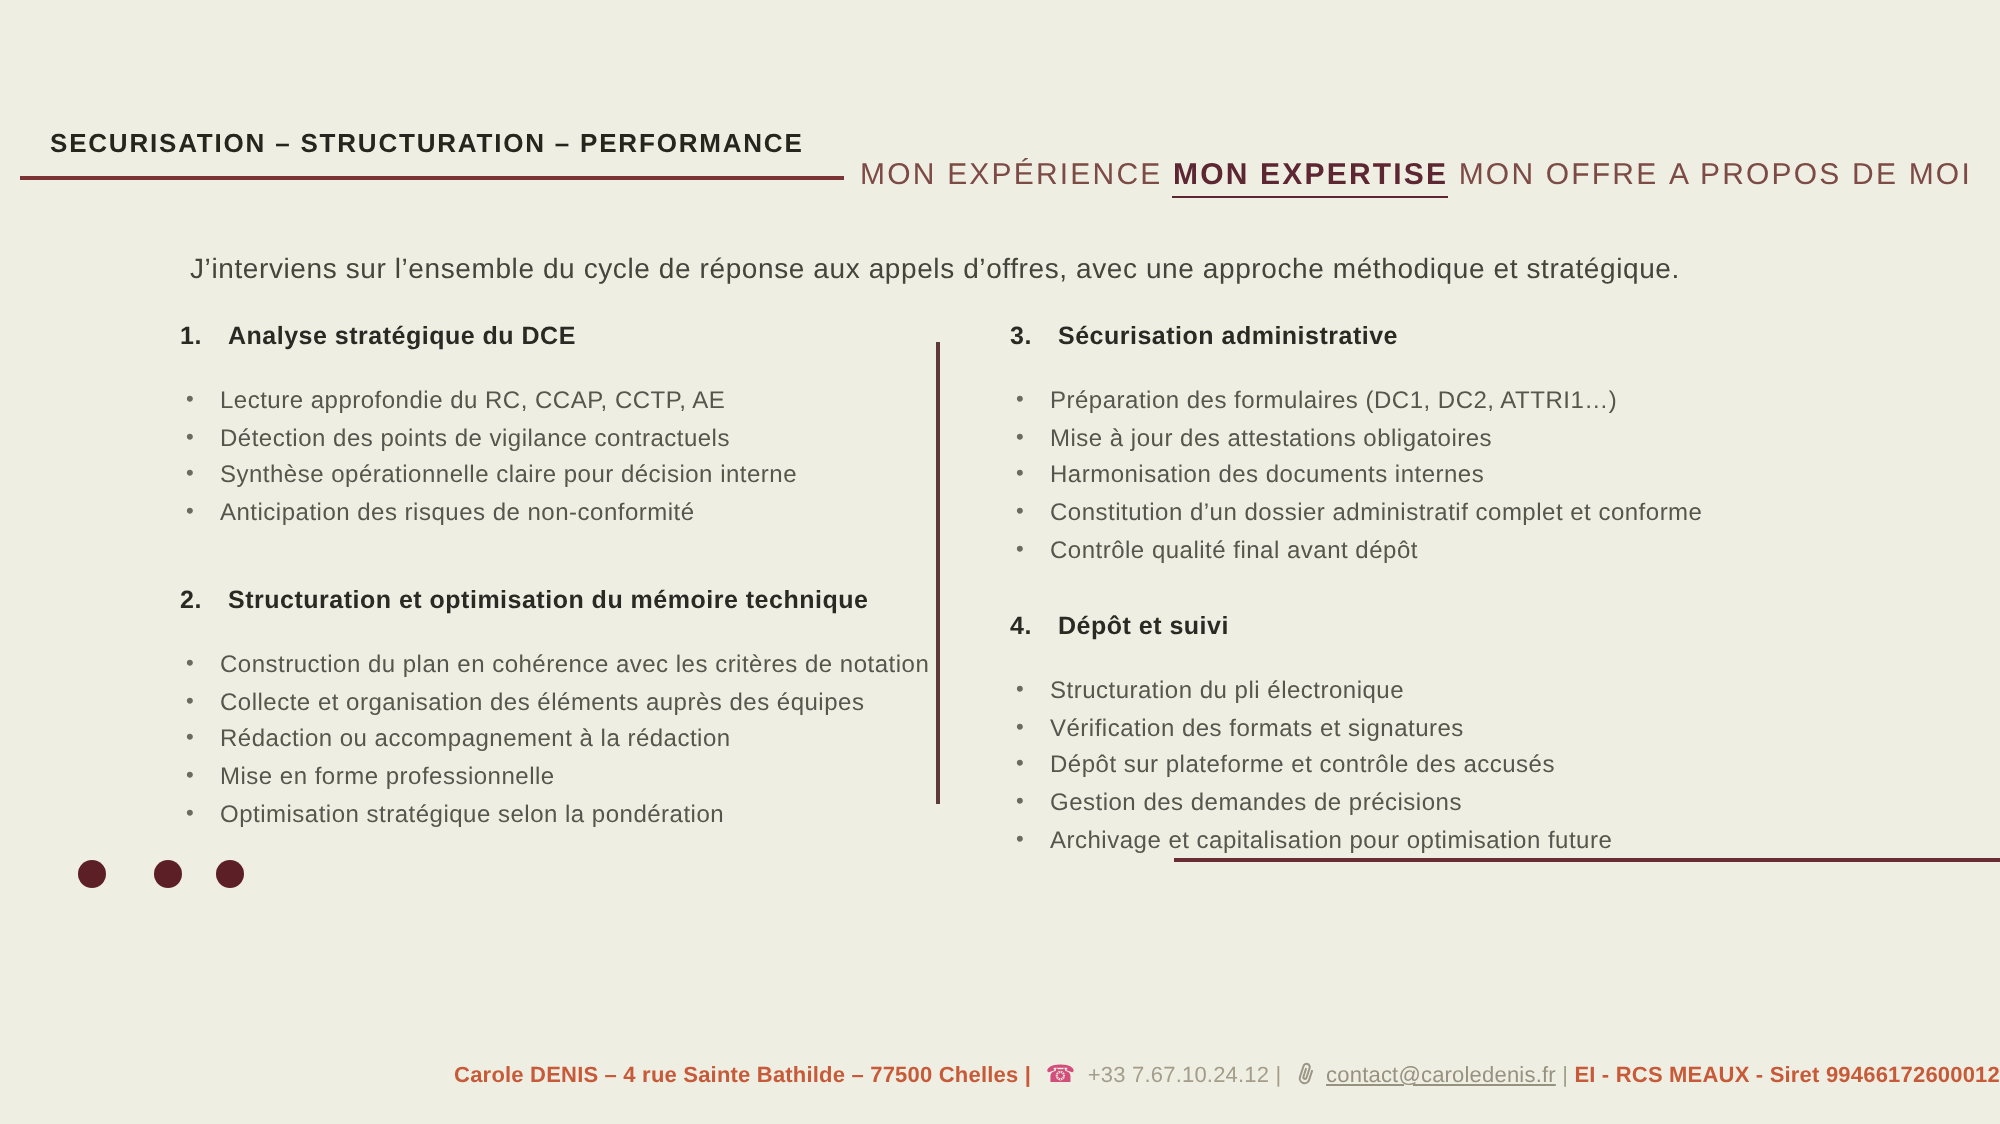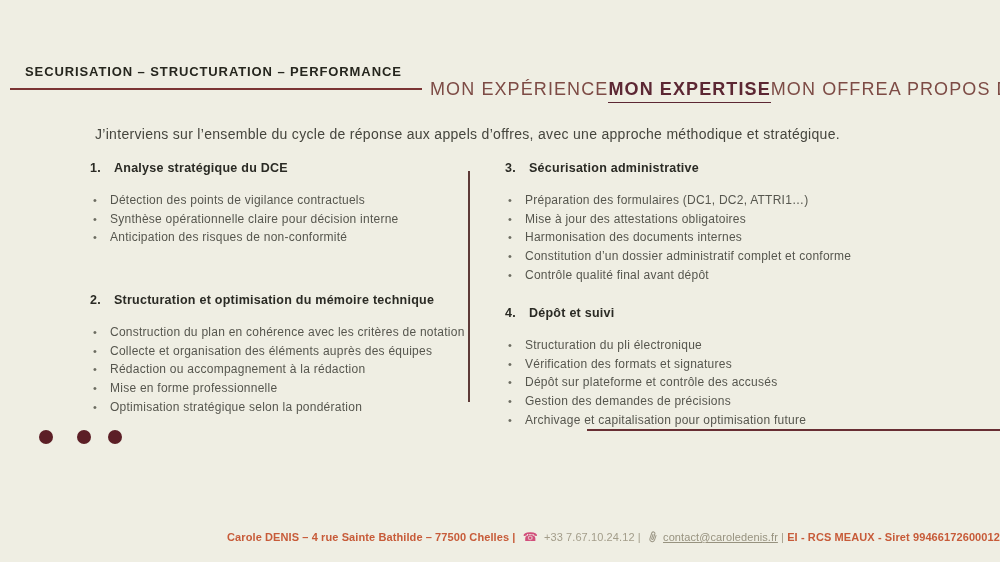--- a/index.html
+++ b/index.html
@@ -20,21 +20,21 @@
   }
   .brand-rule {
     position: absolute; left: 10px; top: 88px;
     width: 412px; height: 2px; background: #7b3434;
   }
   .nav {
     position: absolute; left: 430px; right: 14px; top: 79px;
     display: flex; justify-content: space-between; align-items: baseline;
   }
   .nav-item {
-    font-size: 18px; letter-spacing: 1.1px; text-decoration: none;
+    font-size: 15px; letter-spacing: 1.1px; text-decoration: none;
     color: #7d4b45; white-space: nowrap; cursor: pointer;
   }
   .nav-item.active {
     color: #5c2733; font-weight: bold;
     border-bottom: 1.5px solid #5c2733; padding-bottom: 2px;
   }
 
   
   .intro {
     position: absolute; left: 95px; top: 126px;
@@ -110,20 +110,21 @@
   </nav>
 
 <p class="intro">J’interviens sur l’ensemble du cycle de réponse aux appels d’offres, avec une approche méthodique et stratégique.</p>
 
 <section class="svc sec-a">
   <h3 class="svc-head">
     <span class="svc-num">1.</span>
     <span class="svc-title">Analyse stratégique du DCE</span>
   </h3>
   <ul class="svc-list">
+      <li>Lecture approfondie du RC, CCAP, CCTP, AE</li>
       <li>Détection des points de vigilance contractuels</li>
       <li>Synthèse opérationnelle claire pour décision interne</li>
       <li>Anticipation  des risques de non-conformité</li>
     </ul>
 </section>
 
 <section class="svc sec-b">
   <h3 class="svc-head">
     <span class="svc-num">2.</span>
     <span class="svc-title">Structuration et optimisation du mémoire technique</span>

